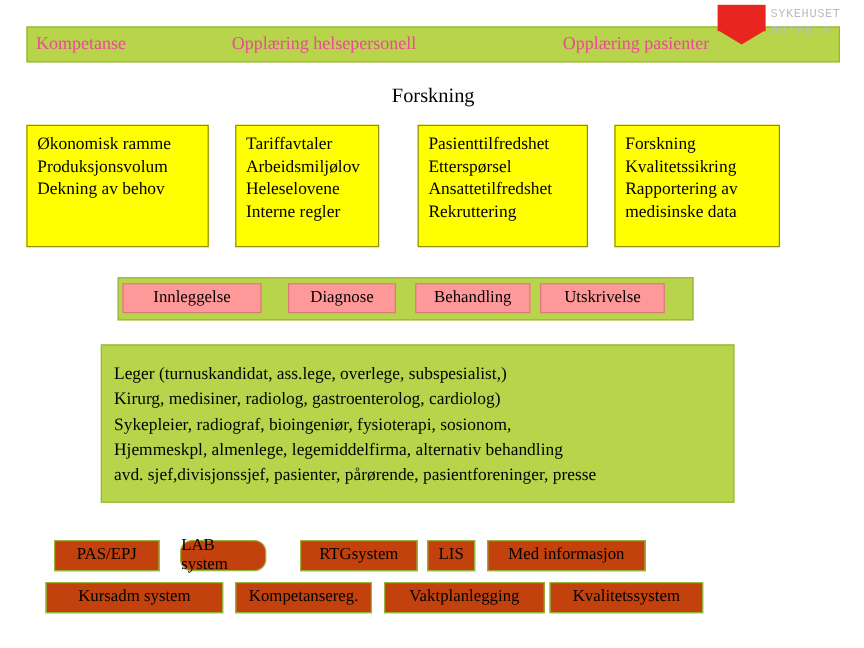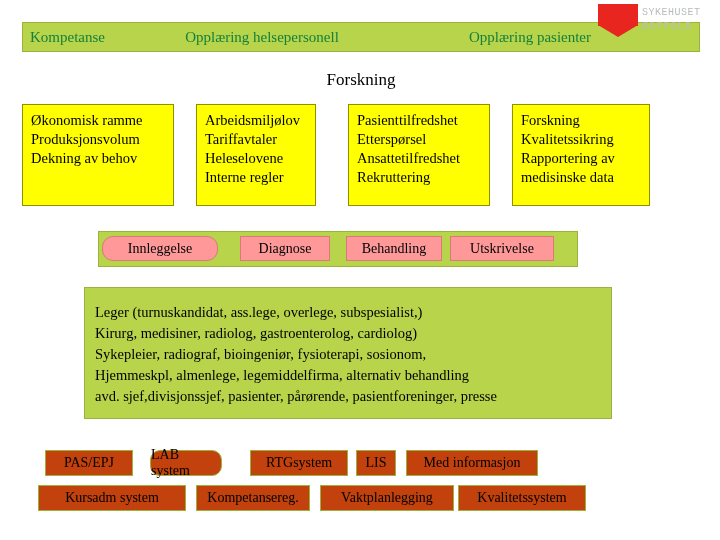--- a/index.html
+++ b/index.html
@@ -32,30 +32,30 @@
     box-sizing: border-box;
   }
   .top-cell {
     position: absolute;
     top: 22px;
     height: 30px;
     display: flex;
     align-items: center;
     box-sizing: border-box;
     font-size: 15px;
-    color: #15803d;
+    color: #ec4899;
   }
   .cell-kompetanse {
     left: 22px;
     width: 150px;
     padding-left: 8px;
     justify-content: flex-start;
   }
   .cell-helsepersonell {
-    left: 172px;
+    left: 180px;
     width: 180px;
     justify-content: center;
   }
   .cell-pasienter {
     left: 440px;
     width: 180px;
     justify-content: center;
   }
 
   
@@ -140,21 +140,21 @@
     height: 25px;
     background: #ff9999;
     border: 1px solid #d97a7a;
     box-sizing: border-box;
     display: flex;
     align-items: center;
     justify-content: center;
     font-size: 14px;
     color: #000;
   }
-  .pc1 { left: 102px; width: 116px; border-radius: 11px; }
+  .pc1 { left: 102px; width: 116px; }
   .pc2 { left: 240px; width: 90px; }
   .pc3 { left: 346px; width: 96px; }
   .pc4 { left: 450px; width: 104px; }
 
   
   .roles {
     left: 84px;
     top: 287px;
     width: 528px;
     height: 132px;
@@ -219,22 +219,22 @@
   </div>
 
   <div class="abs forskning-title">Forskning</div>
 
   <div class="ybox ybox1">
     <div>Økonomisk ramme</div>
     <div>Produksjonsvolum</div>
     <div>Dekning av behov</div>
   </div>
   <div class="ybox ybox2">
+    <div>Tariffavtaler</div>
     <div>Arbeidsmiljølov</div>
-    <div>Tariffavtaler</div>
     <div>Heleselovene</div>
     <div>Interne regler</div>
   </div>
   <div class="ybox ybox3">
     <div>Pasienttilfredshet</div>
     <div>Etterspørsel</div>
     <div>Ansattetilfredshet</div>
     <div>Rekruttering</div>
   </div>
   <div class="ybox ybox4">

